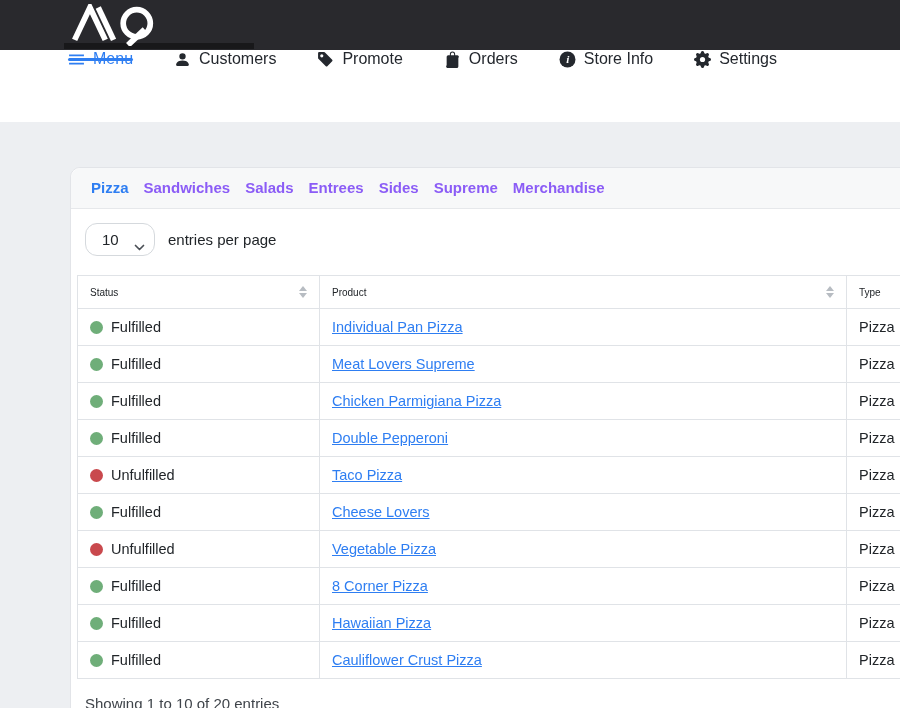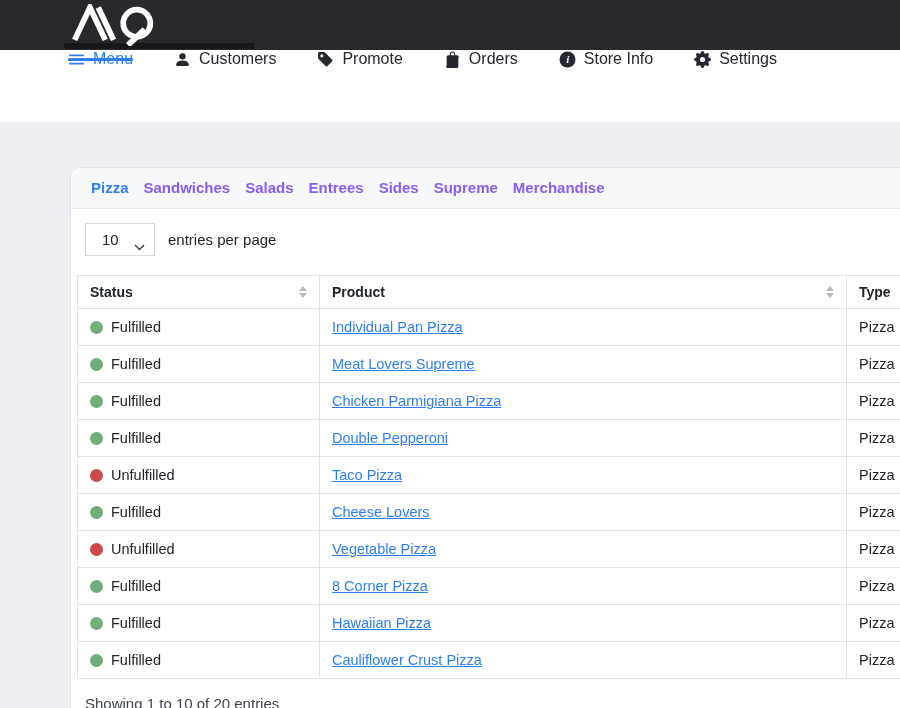--- a/index.html
+++ b/index.html
@@ -82,21 +82,21 @@
 
   .card-body { padding: 14px 6px 0 6px; }
 
   
   .entries-row { display: flex; align-items: center; margin-left: 8px; margin-bottom: 19px; }
   .select-wrap { position: relative; display: inline-block; }
   select.entries-select {
     appearance: none; -webkit-appearance: none;
     width: 70px; height: 33px;
     border: 1px solid #d5d9dd;
-    border-radius: 0;
+    border-radius: 12px;
     background: #ffffff;
     font-family: "Liberation Sans", sans-serif;
     font-size: 15px;
     color: #212529;
     padding: 0 26px 0 16px;
     cursor: pointer;
   }
   .select-wrap .chev {
     position: absolute; right: 10px; top: 14px; pointer-events: none;
     display: block;
@@ -109,22 +109,22 @@
     border-collapse: collapse;
     table-layout: fixed;
     font-size: 14.5px;
   }
   table.products th, table.products td {
     border: 1px solid #e0e3e7;
     text-align: left;
     vertical-align: middle;
   }
   table.products th {
-    font-weight: 700;
-    font-size: 14px;
+    font-weight: 400;
+    font-size: 10px;
     padding: 6px 12px;
     height: 33px;
     cursor: pointer;
   }
   table.products td { padding: 8px 12px; height: 37px; }
   .th-inner { display: flex; align-items: center; justify-content: space-between; }
   .sort { display: inline-flex; flex-direction: column; gap: 2px; margin-left: 8px; }
   .sort .up {
     width: 0; height: 0;
     border-left: 4px solid transparent; border-right: 4px solid transparent;

